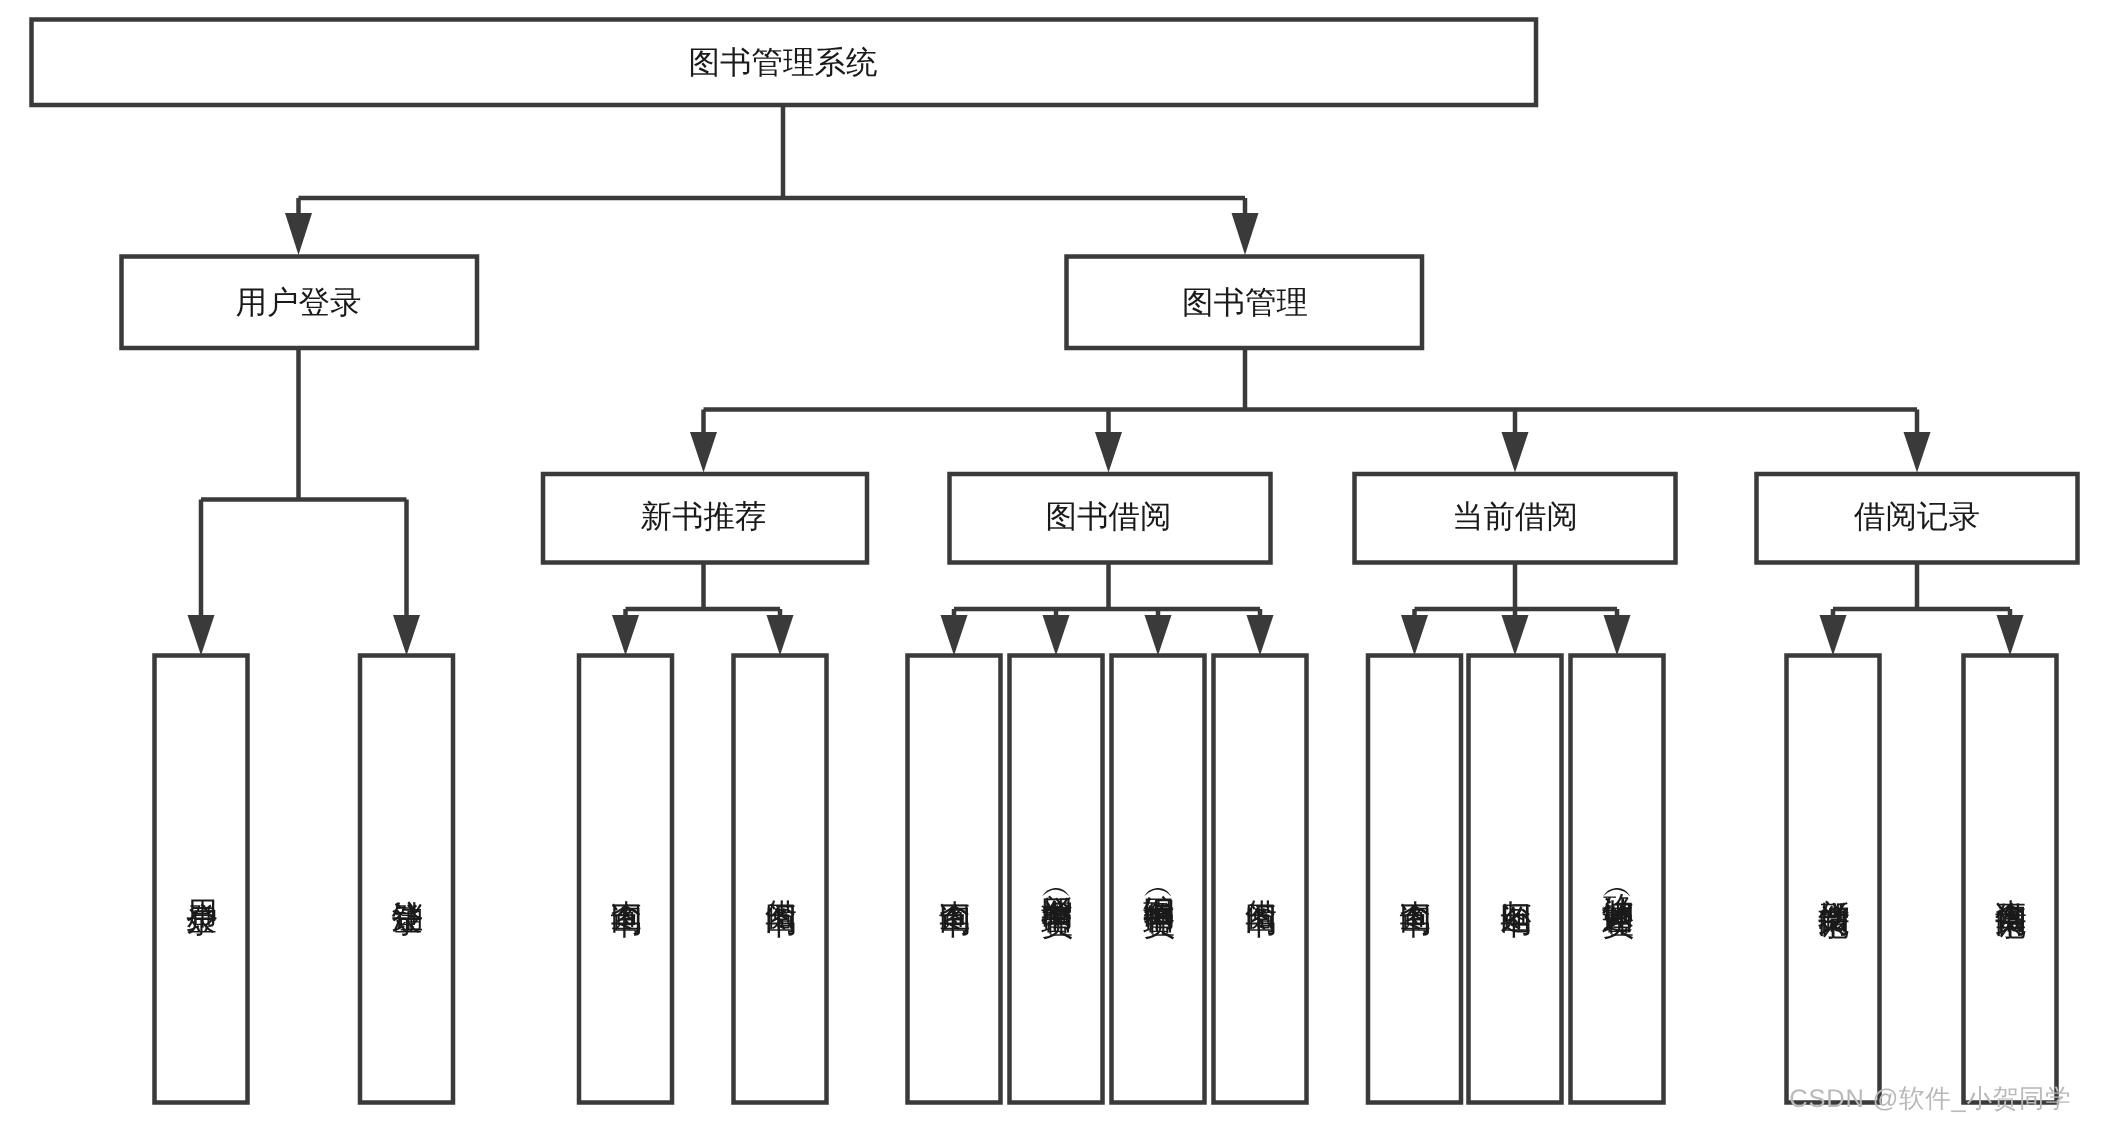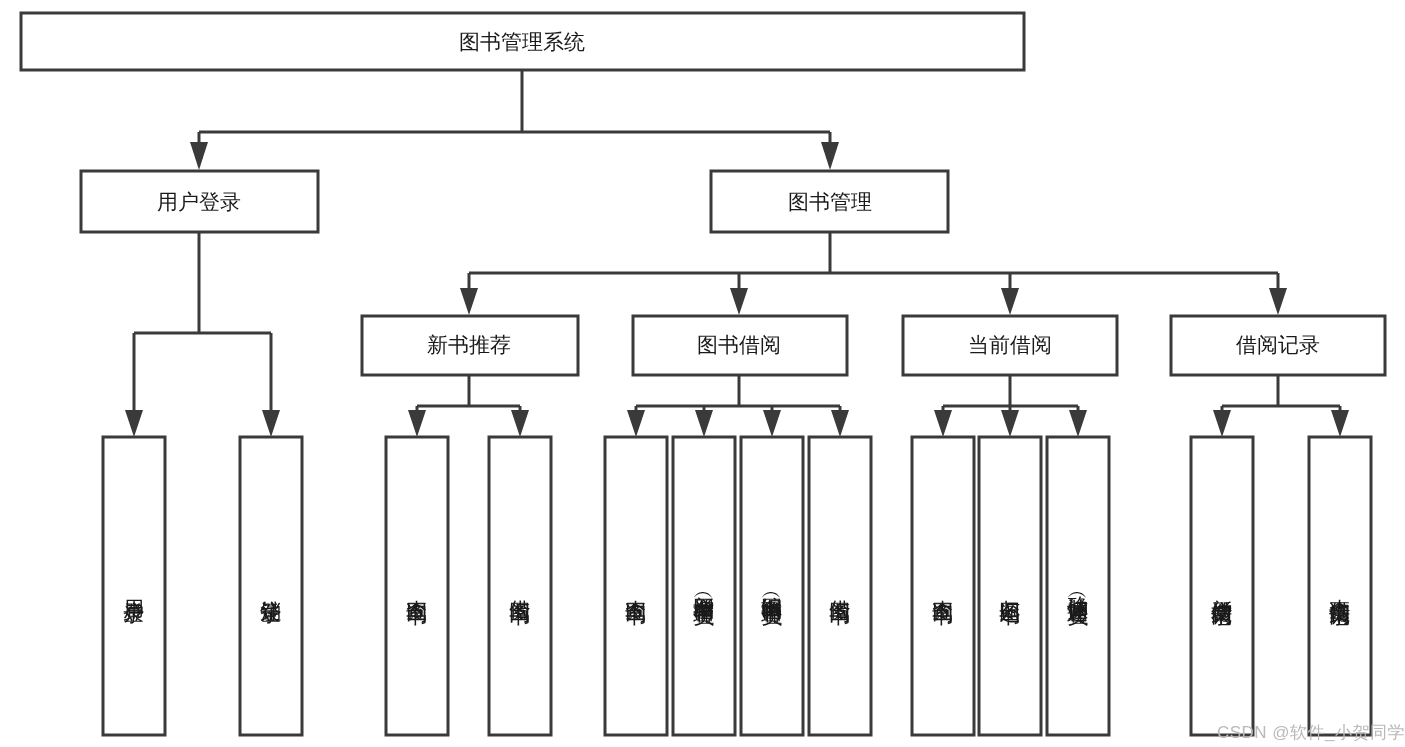--- a/index.html
+++ b/index.html
@@ -59,21 +59,21 @@
     letter-spacing: 1.5px;
     display: flex;
     align-items: center;
     justify-content: center;
     text-align: center;
     white-space: nowrap;
     pointer-events: none;
   }
   .watermark {
     position: absolute;
-    right: 0;
+    right: 24px;
     bottom: 3px;
     font-family: "Liberation Sans", "DejaVu Sans", sans-serif;
     font-size: 17px;
     color: #b9b9b9;
     white-space: nowrap;
     letter-spacing: 0.5px;
   }
 </style>
 </head>
 <body>

